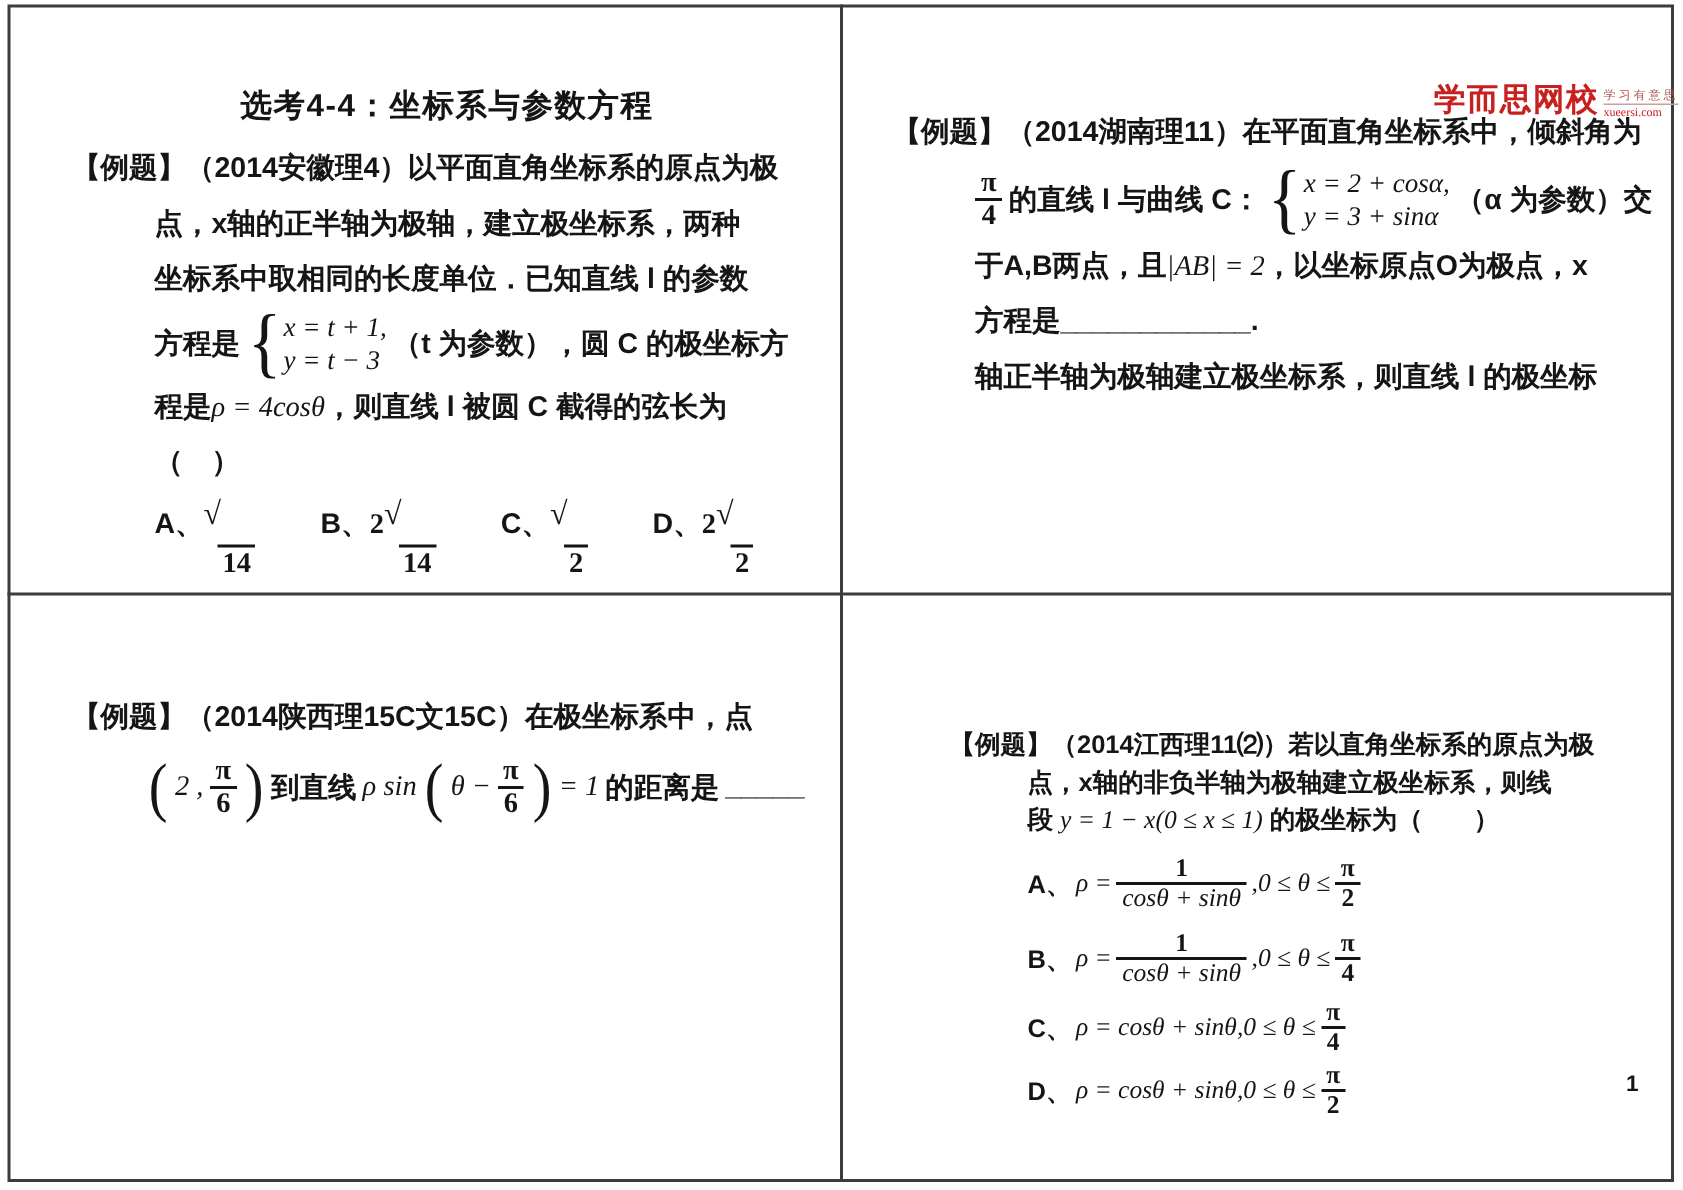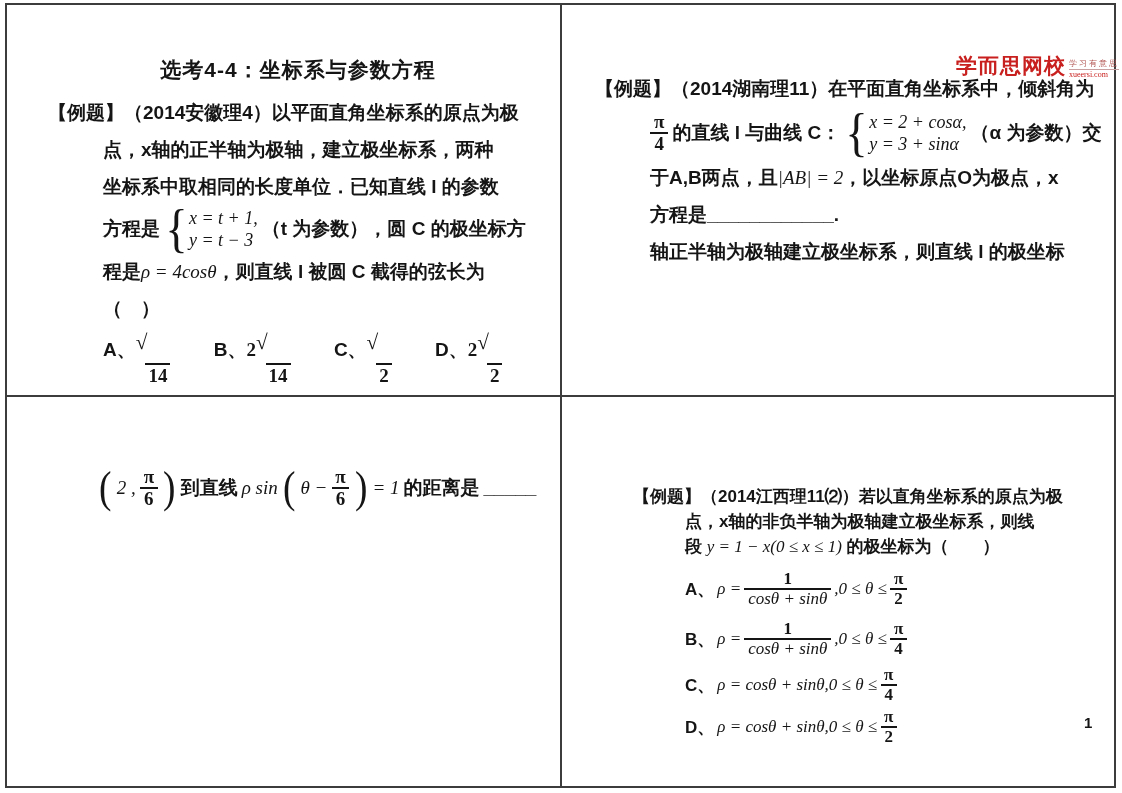--- a/index.html
+++ b/index.html
@@ -139,20 +139,21 @@
       </span>
     </span>
     <span>（α 为参数）交</span>
   </div>
   <div class="pline indent"><span>于A,B两点，且</span><span class="math">|AB| = 2</span><span>，以坐标原点O为极点，x</span></div>
   <div class="pline indent">方程是____________.</div>
   <div class="pline indent">轴正半轴为极轴建立极坐标系，则直线 l 的极坐标</div>
 </div>
 
 <div class="q q3">
+  <div class="pline"><span>【例题】</span><span>（2014陕西理15C文15C）</span><span>在极坐标系中，点</span></div>
   <div class="flexline" style="padding-left:50px;height:56px;">
     <span class="bigp">(</span>
     <span class="math">2 ,</span>
     <span class="frac">
         <span class="num">π</span>
         <span class="den">6</span>
       </span>
     <span class="bigp">)</span>
     <span>到直线</span>
     <span class="math">ρ sin</span>

